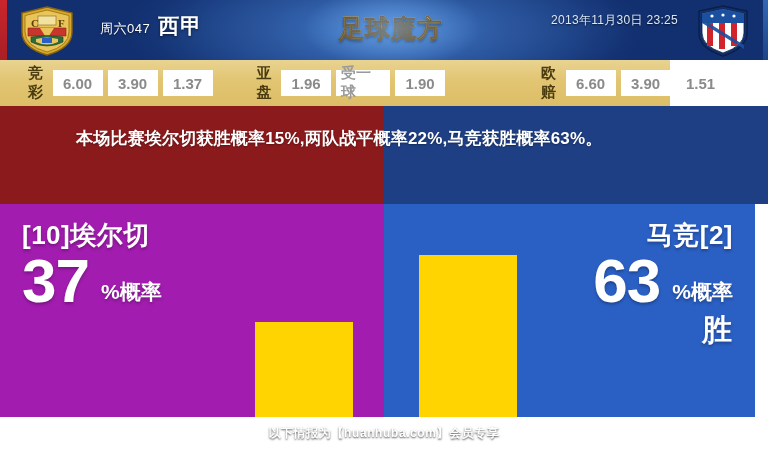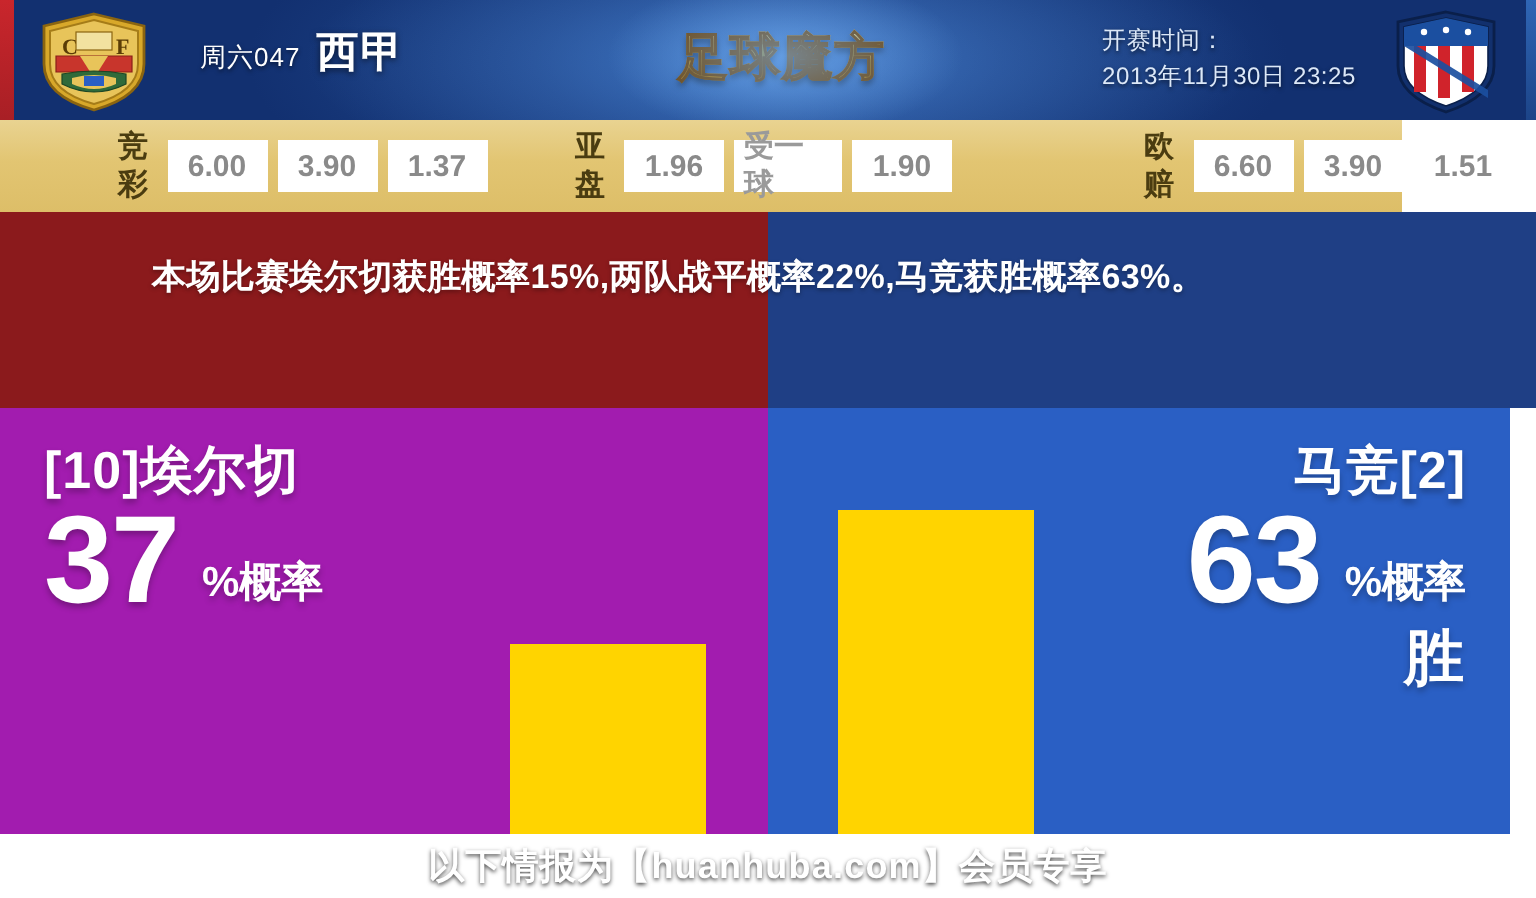--- a/index.html
+++ b/index.html
@@ -123,21 +123,20 @@
   .kickoff .kv { letter-spacing: .3px; }
 
   
   .odds-bar {
     position: absolute;
     left: 0; top: 60px;
     width: 670px; height: 46px;
     background: linear-gradient(180deg, #e9d391 0%, #e2c572 45%, #ddbe68 100%);
     display: flex;
     align-items: center;
-    padding-left: 31px;
   }
   .odds-group {
     display: flex;
     align-items: center;
     gap: 5px;
   }
   .odds-group.g1 { margin-left: 28px; }
   .odds-group.g2 { margin-left: 44px; }
   .odds-group.g3 { margin-left: 96px; }
   .odds-label {
@@ -259,21 +258,21 @@
     left: 0; top: 417px;
     width: 768px; height: 32px;
     background:
       linear-gradient(180deg, #12275c 0%, #0e2croll 0%, #0d2150 55%, #091838 100%);
     display: flex;
     align-items: center;
     justify-content: center;
   }
   .footer-text {
     color: #ffffff;
-    font-size: 18px;
+    font-size: 12px;
     font-weight: bold;
     letter-spacing: .6px;
     text-shadow: 0 1px 2px rgba(0,0,0,.7);
   }
 </style>
 </head>
 <body>
 
 <div class="screen">
 
@@ -299,21 +298,20 @@
       <span class="match-round">周六047</span>
       <span class="match-league">西甲</span>
     </div>
 
     <div class="brand">
       <div class="brand-glow"></div>
       <span class="brand-text">足球魔方</span>
     </div>
 
     <div class="kickoff">
-      <div class="kv">开赛时间：</div>
       <div class="kv">2013年11月30日 23:25</div>
     </div>
 
     <svg class="crest-away" viewBox="0 0 54 52">
       <path d="M27 1 L51 6 L51 28 Q51 43 27 51 Q3 43 3 28 L3 6 Z" fill="#12306d" stroke="#0a1f4a" stroke-width="1.4"></path>
       <path d="M27 4 L48 8.5 L48 28 Q48 41 27 48 Q6 41 6 28 L6 8.5 Z" fill="#ffffff" stroke="#0a1f4a" stroke-width=".8"></path>
       <path d="M27 4 L48 8.5 L48 18 L6 18 L6 8.5 Z" fill="#1b4fa0"></path>
       <circle cx="16" cy="11" r="1.6" fill="#ffffff"></circle>
       <circle cx="27" cy="10" r="1.6" fill="#ffffff"></circle>
       <circle cx="38" cy="11" r="1.6" fill="#ffffff"></circle>

